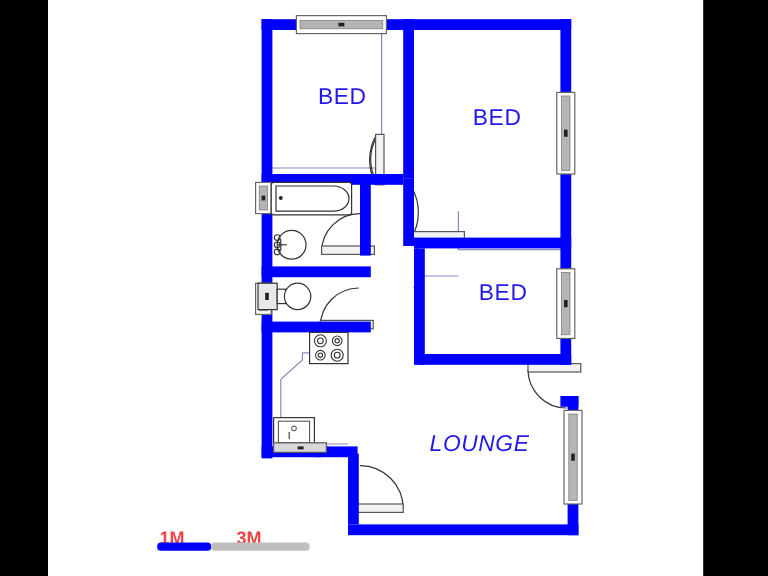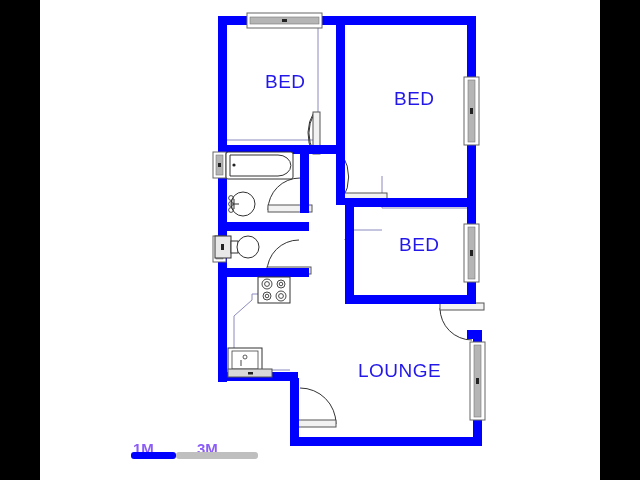--- a/index.html
+++ b/index.html
@@ -2,21 +2,21 @@
 <html><head>
 <meta charset="utf-8">
 <style>
   html, body {
     margin: 0;
     padding: 0;
     background: #000000;
   }
   #screen {
     position: relative;
-    width: 640px;
+    width: 586px;
     height: 480px;
     background: #000000;
     overflow: hidden;
     font-family: "Liberation Sans", sans-serif;
   }
   #paper {
     position: absolute;
     left: 40px;
     top: 0px;
     width: 560px;
@@ -34,21 +34,21 @@
     position: absolute;
     color: #2318e8;
     font-family: "Liberation Sans", sans-serif;
     font-size: 19px;
     letter-spacing: 0.5px;
     white-space: nowrap;
     user-select: none;
   }
   .scale-label {
     position: absolute;
-    color: #8b5cf6;
+    color: #ef4444;
     font-family: "Liberation Sans", sans-serif;
     font-size: 15px;
     font-weight: bold;
     white-space: nowrap;
   }
   .scale-seg {
     position: absolute;
     height: 7px;
     border-radius: 3px;
   }
@@ -226,21 +226,21 @@
     </g>
 
   </svg>
 
   <div class="room-label" style="left:265px; top:71px;">BED</div>
 
   <div class="room-label" style="left:394px; top:88px;">BED</div>
 
   <div class="room-label" style="left:399px; top:234px;">BED</div>
 
-  <div class="room-label" style="left:358px; top:360px;">LOUNGE</div>
+  <div class="room-label" style="left:358px; top:360px;font-style:italic;">LOUNGE</div>
 
   <div>
     <div class="scale-label" style="left:133px; top:440px;">1M</div>
     <div class="scale-label" style="left:197px; top:440px;">3M</div>
     <div class="scale-seg" style="left:131px; top:452px; width:45px; background:#0000ff;"></div>
     <div class="scale-seg" style="left:176px; top:452px; width:82px; background:#bfbfbf;"></div>
   </div>
 
 </div>
 

